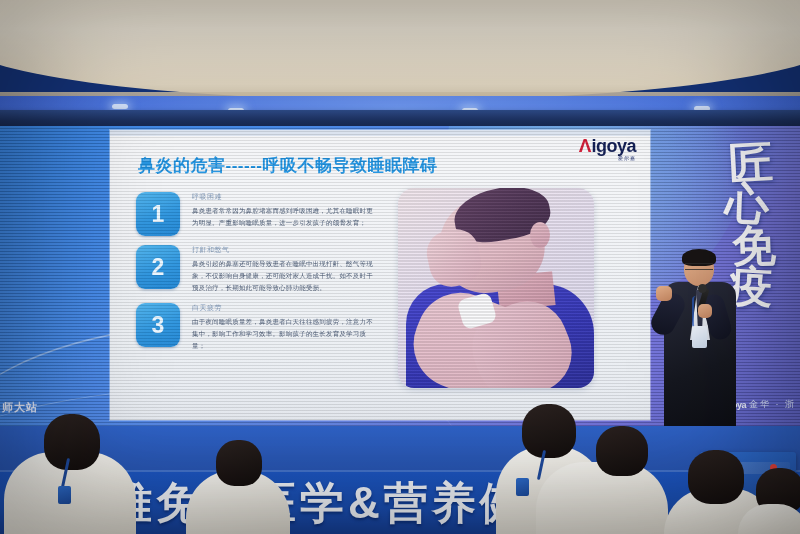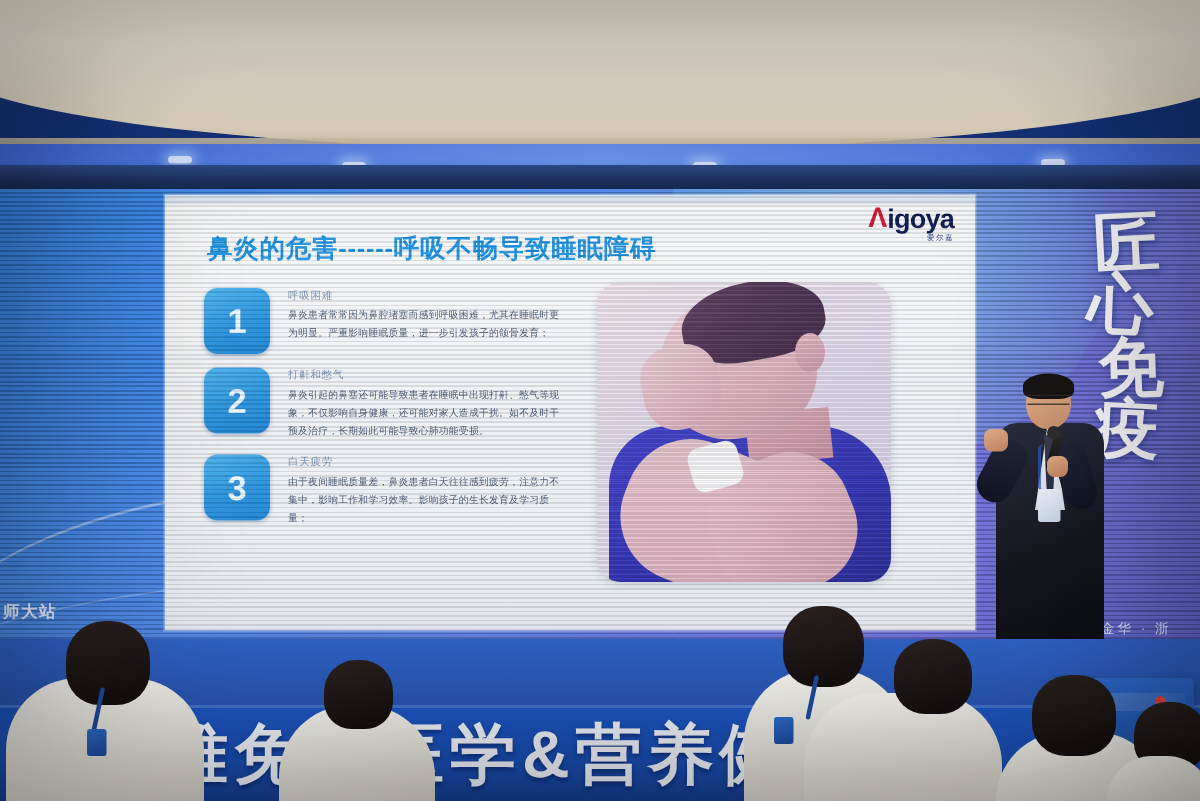--- a/index.html
+++ b/index.html
@@ -91,21 +91,21 @@
 
   
   .calli{position:absolute;right:14px;top:142px;width:70px;display:flex;flex-direction:column;
     align-items:center;gap:-4px;}
   .calli span{font-family:"DejaVu Serif","Liberation Serif",serif;font-size:44px;font-weight:700;color:#fdfdff;
     line-height:.94;text-shadow:1px 2px 4px rgba(20,40,110,.5);transform:rotate(-3deg);}
   .calli span:nth-child(2){transform:rotate(2deg) translateX(-4px);}
   .calli span:nth-child(3){transform:rotate(-2deg) translateX(3px);}
   .calli span:nth-child(4){transform:rotate(3deg);}
 
-  .led-bottom{position:absolute;right:19px;top:398px;display:flex;align-items:center;gap:3px;margin-top:15px;}
+  .led-bottom{position:absolute;right:4px;top:398px;display:flex;align-items:center;gap:3px;}
   .lb-logo{font-size:9px;font-weight:700;color:#eef3ff;letter-spacing:-.5px;}
   .lb-city{font-size:9px;color:#dce6ff;letter-spacing:2px;}
 
   
   .leftword{position:absolute;left:2px;top:400px;font-size:11px;font-weight:700;color:#e8eeff;letter-spacing:1px;}
 
   
   .stagefront{position:absolute;left:0;top:426px;width:800px;height:108px;
     background:linear-gradient(180deg,#2f63c8 0%,#2a59b8 30%,#1f4aa4 100%);}
   .banner{position:absolute;left:0;top:470px;width:800px;height:64px;

